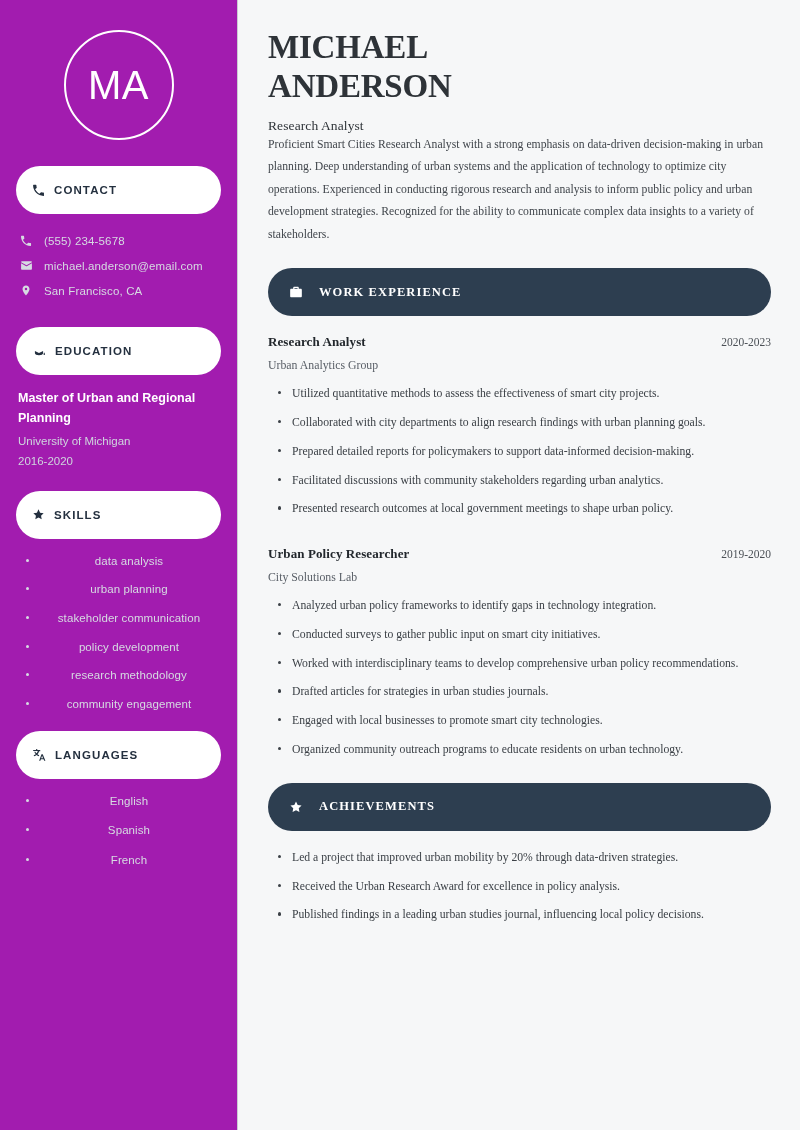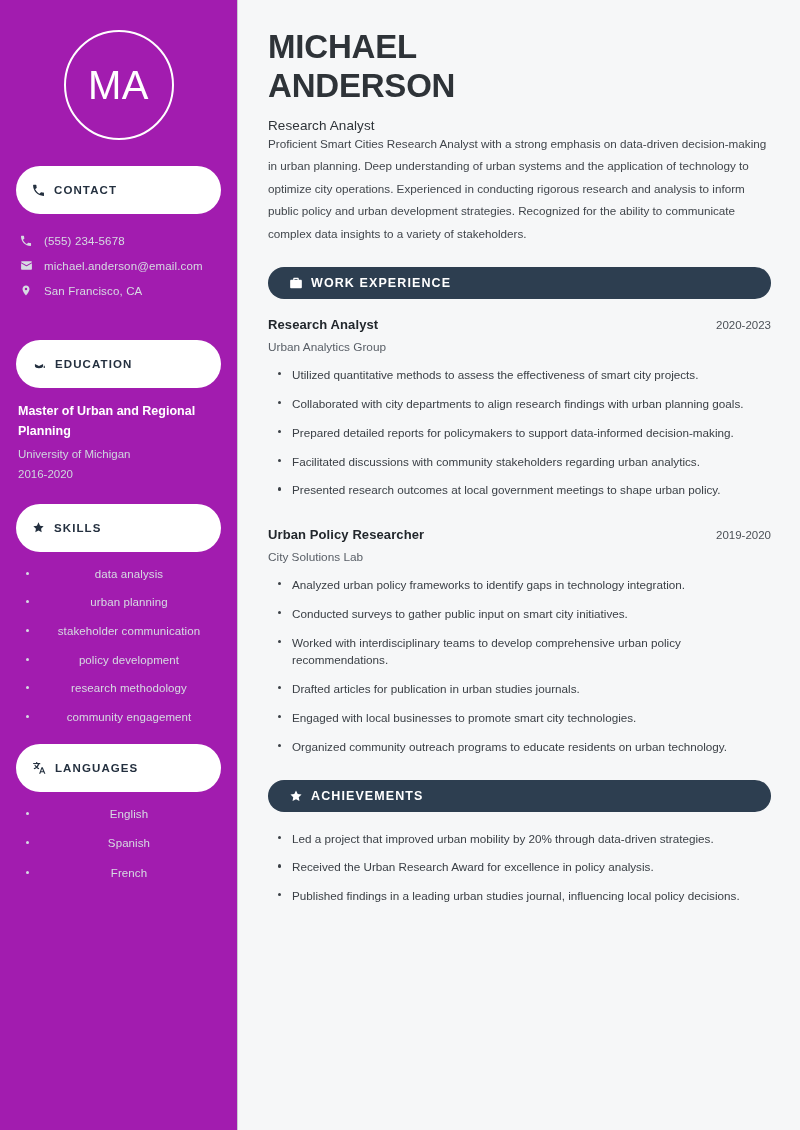--- a/index.html
+++ b/index.html
@@ -65,21 +65,21 @@
   }
   .pill-label {
     color: #24303f;
     font-size: 11.5px;
     font-weight: 700;
     letter-spacing: 1.1px;
   }
   .pill-icon { display: flex; align-items: center; }
   .pill-icon svg { display: block; }
 
-  .contact-list { margin-bottom: 37px; }
+  .contact-list { margin-bottom: 24px; }
   .contact-row {
     display: flex;
     align-items: center;
     gap: 11px;
     min-height: 25px;
     padding: 2px 0 2px 3px;
   }
   .contact-row .ic { width: 14px; display:flex; align-items:center; justify-content:center; flex:0 0 14px;}
   .contact-text {
     color: #d6dbe2;
@@ -130,20 +130,21 @@
   .skills-ul { margin-bottom: 18px; }
   .lang-ul li { margin-bottom: 13px; }
 
   .spacer-sm { height: 10px; }
 
   
   .main {
     flex: 1 1 auto;
     padding: 28px 29px 0 30px;
     background: #f6f7f8;
+    font-family: Liberation Serif, serif;
   }
 
   .name {
     color: #2e3338;
     font-size: 33px;
     font-weight: 700;
     line-height: 1.18;
     letter-spacing: -0.2px;
   }
   .role {
@@ -157,24 +158,24 @@
     color: #41464c;
     font-size: 11.7px;
     line-height: 1.92;
     margin-bottom: 22px;
     max-width: 505px;
   }
 
   .section-bar {
     background: #2d3e50;
     border-radius: 999px;
-    height: 32px;
+    height: 48px;
     display: flex;
     align-items: center;
-    gap: 8px;
+    gap: 16px;
     padding: 0 21px;
     margin-bottom: 18px;
   }
   .section-bar-label {
     color: #ffffff;
     font-size: 12.5px;
     font-weight: 700;
     letter-spacing: 1.1px;
   }
 
@@ -368,21 +369,21 @@
     <div class="job">
       <div class="job-head">
         <span class="job-title">Urban Policy Researcher</span>
         <span class="job-dates">2019-2020</span>
       </div>
       <div class="job-company">City Solutions Lab</div>
       <ul class="bullets">
         <li>Analyzed urban policy frameworks to identify gaps in technology integration.</li>
         <li>Conducted surveys to gather public input on smart city initiatives.</li>
         <li>Worked with interdisciplinary teams to develop comprehensive urban policy recommendations.</li>
-        <li>Drafted articles for publication in urban studies journals.</li>
+        <li>Drafted articles for strategies in urban studies journals.</li>
         <li>Engaged with local businesses to promote smart city technologies.</li>
         <li>Organized community outreach programs to educate residents on urban technology.</li>
       </ul>
     </div>
 
     <div class="gap-before-ach"></div>
 
     <div class="section-bar">
       <span class="pill-icon">
         <svg width="14" height="14" viewBox="0 0 24 24" fill="#ffffff">

